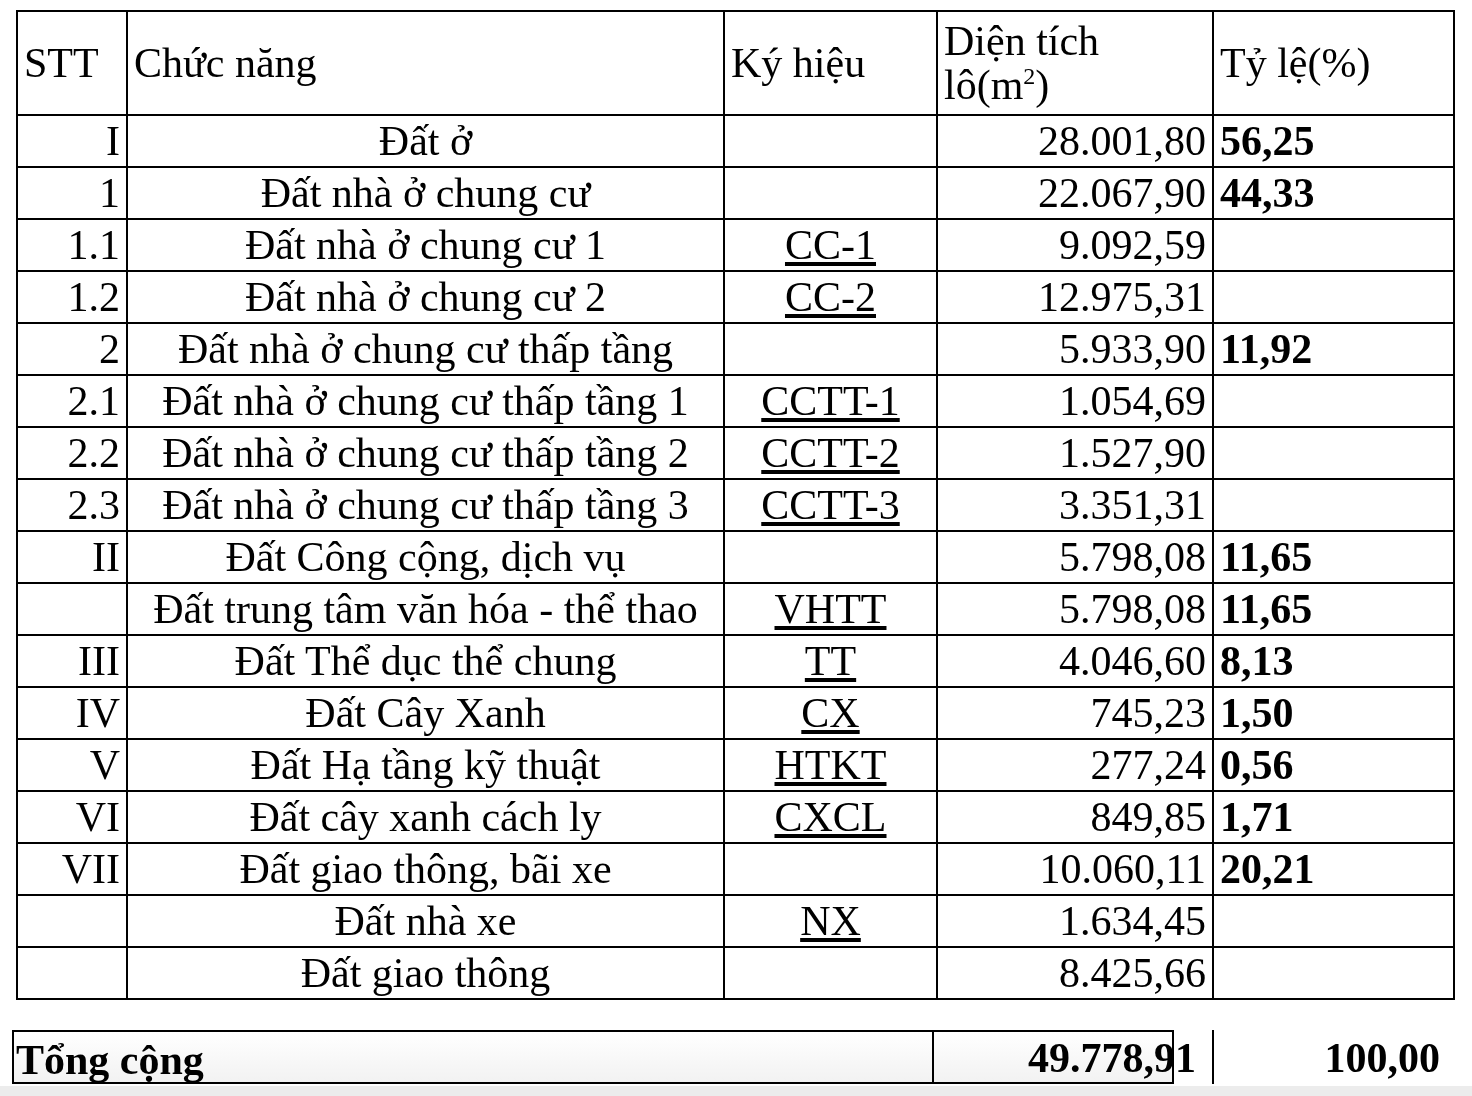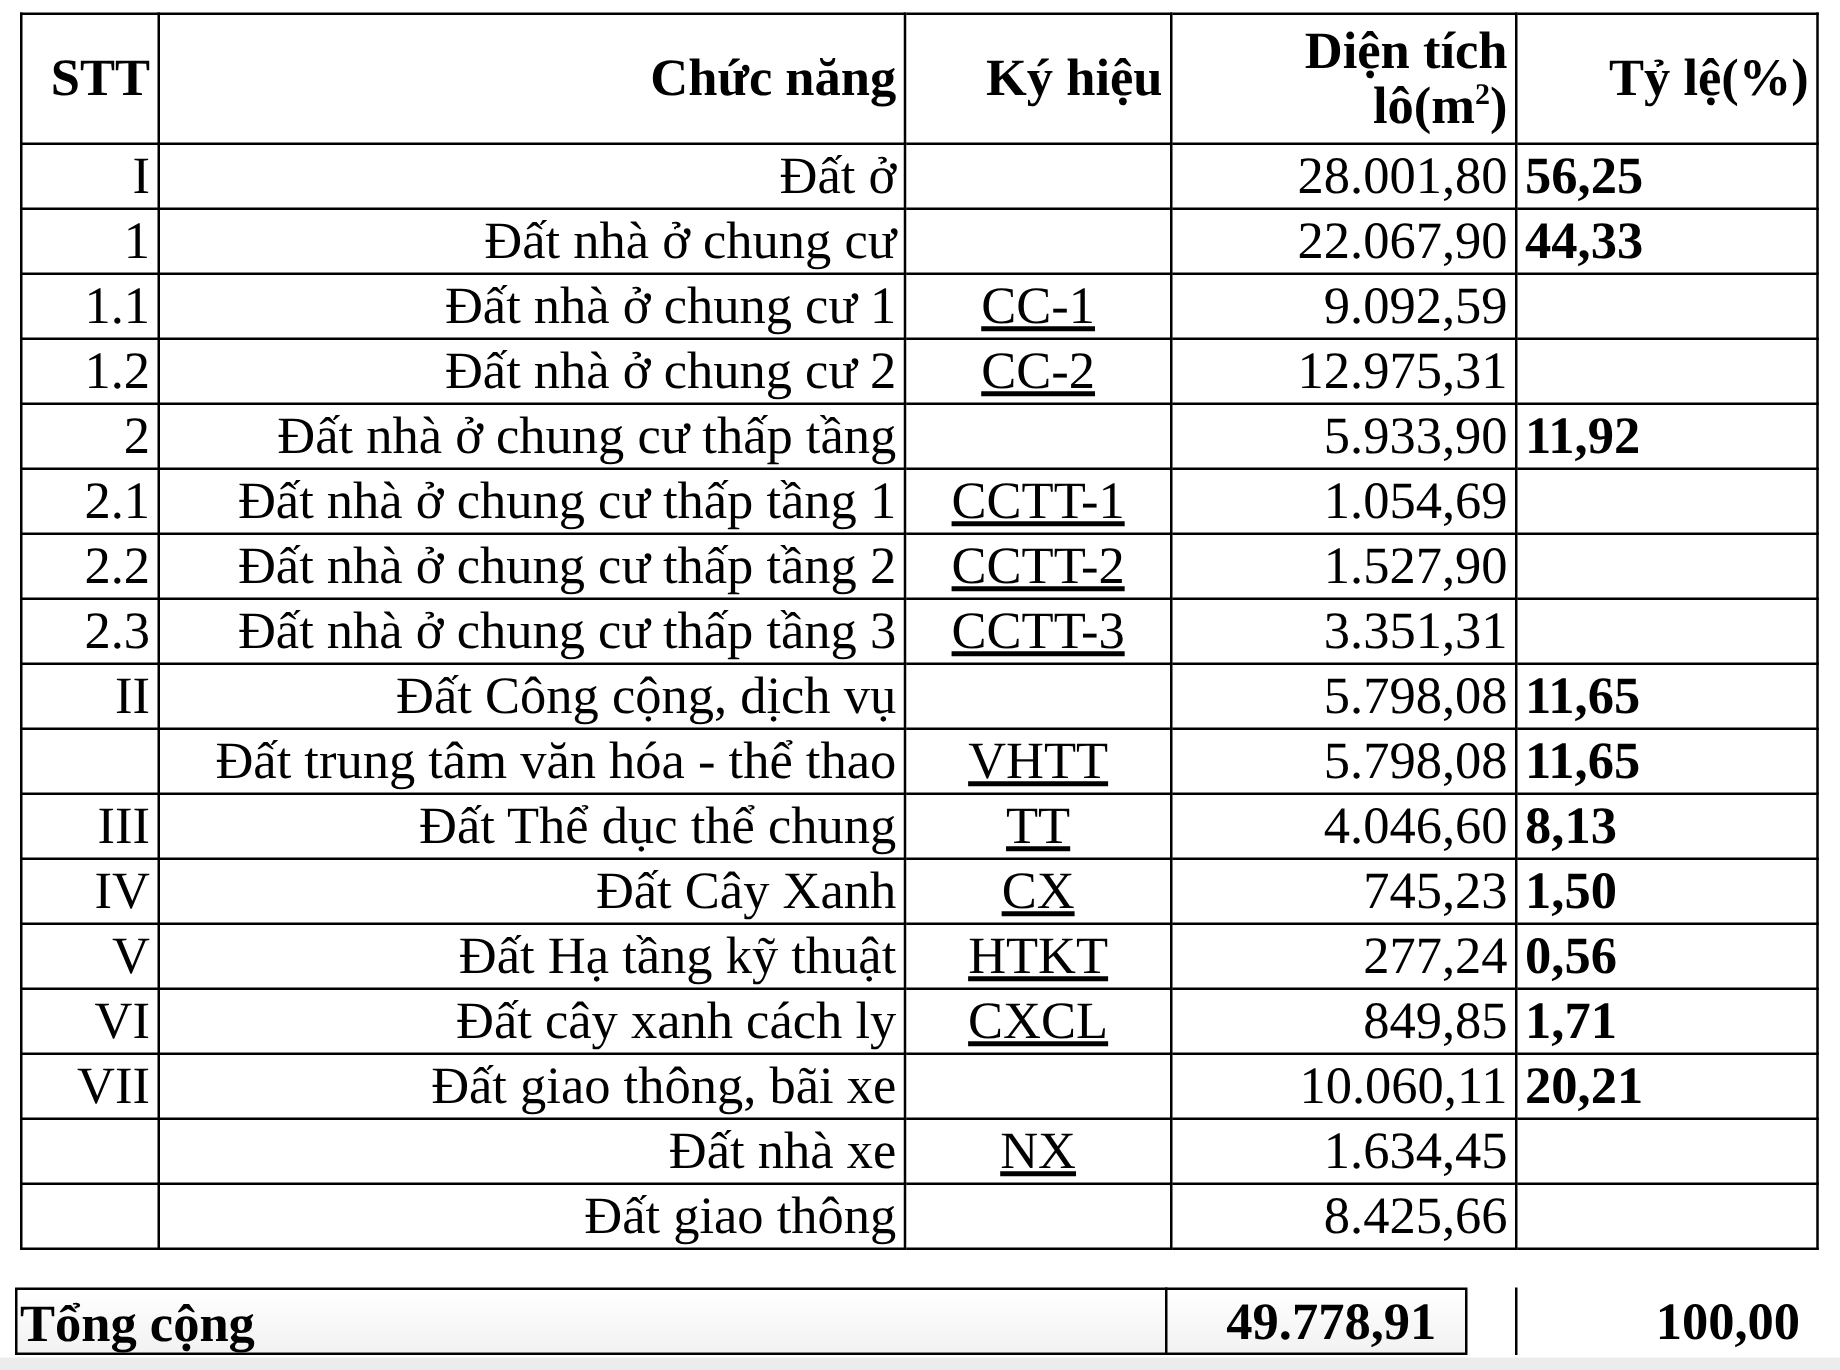--- a/index.html
+++ b/index.html
@@ -23,46 +23,46 @@
   table.main td, table.main th {
     border: 2px solid #000;
     padding: 0 6px;
     font-size: 42px;
     line-height: 50px;
     height: 50px;
     white-space: nowrap;
     overflow: hidden;
   }
   table.main th {
-    font-weight: bold;
-    text-align: right;
+    font-weight: normal;
+    text-align: left;
     height: 102px;
     line-height: 44px;
   }
   td.stt { text-align: right; padding-right: 14px; }
-  td.name { text-align: right; padding-left: 3px; margin-top: 27px; }
+  td.name { text-align: center; padding-left: 3px; margin-top: 27px; }
   td.code { text-align: center; text-decoration: underline; }
   td.area { text-align: right; padding-right: 16px; }
   td.pct { text-align: left; padding-right: 18px; font-weight: bold; }
 
   .total-wrap {
     position: absolute; left: 12px; top: 1030px;
     width: 1162px; height: 54px;
     background: linear-gradient(#ffffff, #f2f2f2);
     border: 2px solid #000;
     box-sizing: border-box;
   }
   .total-label {
     position: absolute; left: 2px; top: 0; height: 54px; line-height: 56px;
     font-weight: bold; font-size: 42px;
   }
   .total-area {
     position: absolute; left: 918px; top: -2px; width: 280px; height: 54px;
     border-left: 2px solid #000; box-sizing: border-box;
-    text-align: center; padding-right: 16px;
+    text-align: right; padding-right: 16px;
     font-weight: bold; font-size: 42px; line-height: 56px;
   }
   .total-pct {
     position: absolute; left: 1198px; top: -2px; width: 242px; height: 54px;
     border-left: 2px solid #000; box-sizing: border-box;
     text-align: right; padding-right: 14px;
     font-weight: bold; font-size: 42px; line-height: 56px;
   }
   sup { font-size: 24px; line-height: 0; vertical-align: super; }
 </style>

